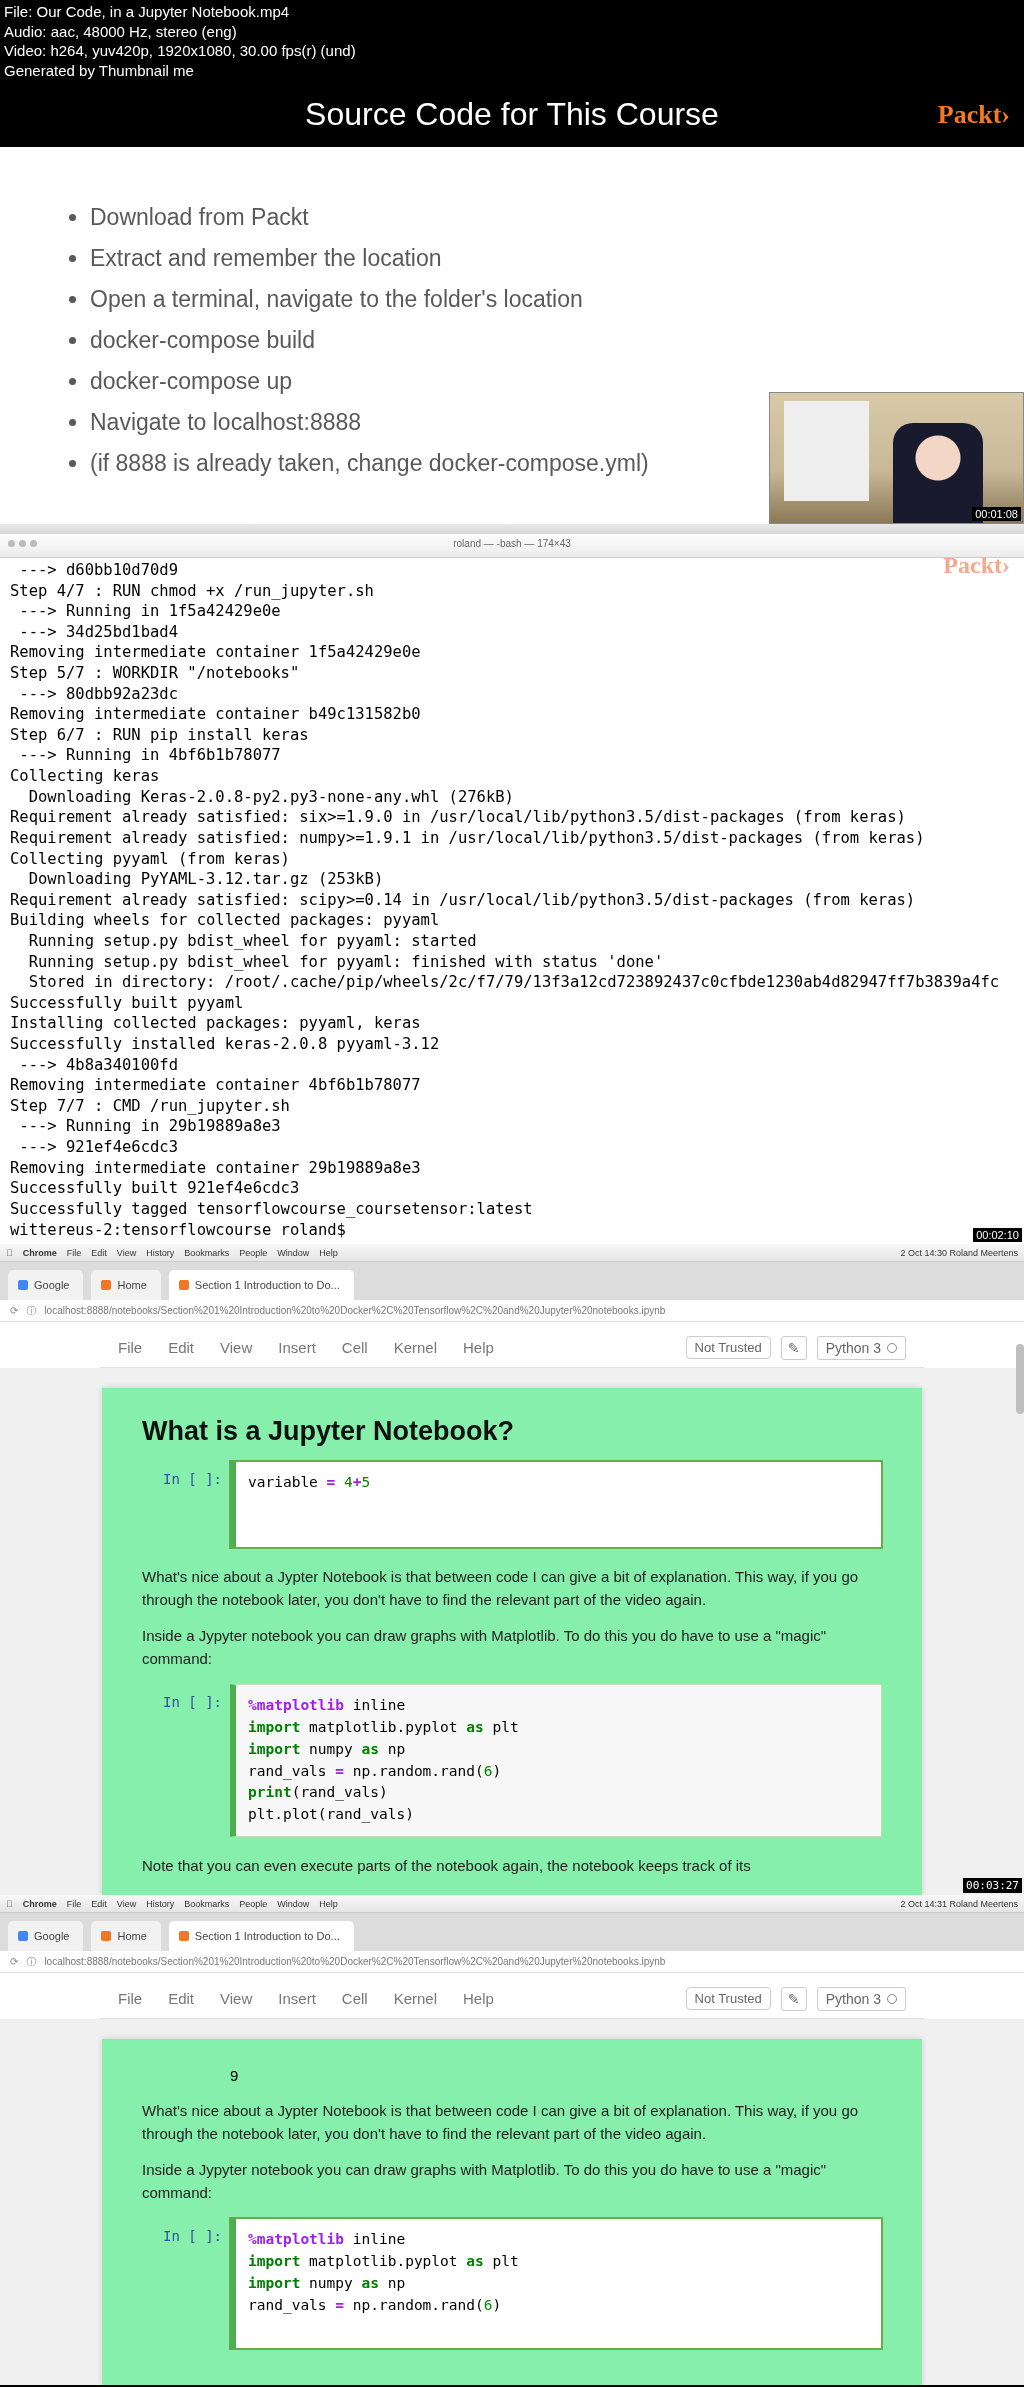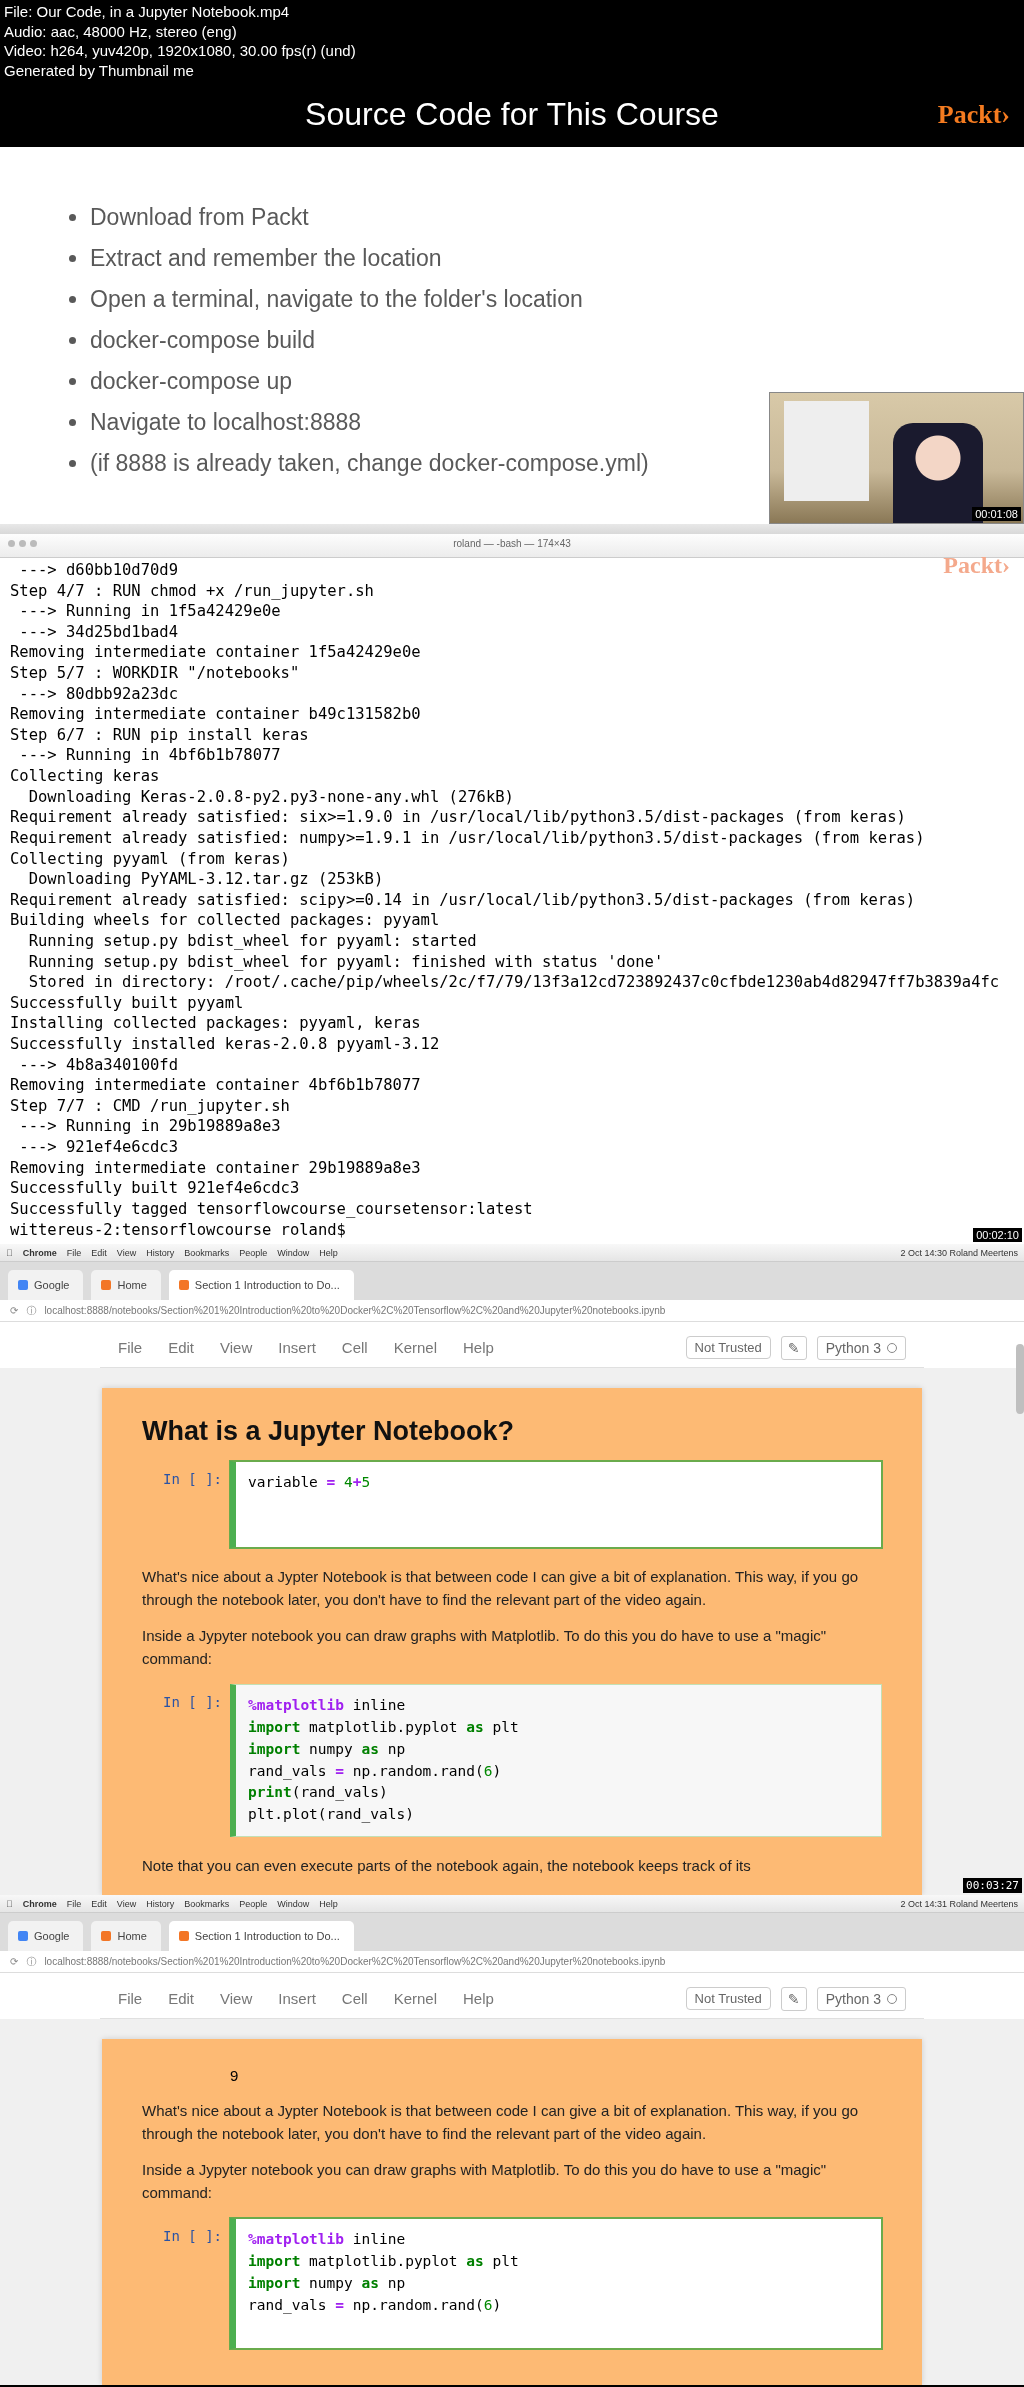--- a/index.html
+++ b/index.html
@@ -44,21 +44,21 @@
   .jup .addr { background:#fff; border-bottom:1px solid #ddd; height:22px; display:flex; align-items:center; padding:0 10px; font-size:10px; color:#888; gap:8px; }
   .jup .addr .url { color:#777; }
   .jup .nb-menubar { background:#fff; border-bottom:1px solid #e0e0e0; height:40px; display:flex; align-items:center; justify-content:space-between; padding:0 18px; margin:0 100px; }
   .jup .nb-menu { display:flex; gap:26px; font-size:15px; color:#777; }
   .jup .nb-right { display:flex; gap:10px; align-items:center; font-size:14px; color:#666; }
   .jup .nb-right .nt { padding:3px 8px; border:1px solid #ccc; border-radius:4px; font-size:13px; }
   .jup .nb-right .pen { width:26px;height:24px;border:1px solid #ccc;border-radius:3px; display:flex;align-items:center;justify-content:center; }
   .jup .nb-right .kern { border:1px solid #ccc;border-radius:3px; padding:3px 8px; display:flex;align-items:center;gap:6px;}
   .jup .nb-right .kdot { width:10px;height:10px;border:1px solid #888;border-radius:50%; }
   .jup .doc-area { background:#f0f0f0; padding:20px 0 0 0; display:flex; justify-content:center; }
-  .jup .doc { background:#fdba74; width:820px; box-shadow:0 0 6px rgba(0,0,0,.15); padding:28px 40px 18px 40px; }
+  .jup .doc { background:#86efac; width:820px; box-shadow:0 0 6px rgba(0,0,0,.15); padding:28px 40px 18px 40px; }
   .jup h2 { font-size:25px; margin:0 0 14px 0; color:#111; font-weight:bold;}
   .jup h2.big { font-size:27px; }
   .jup .para { font-size:15px; color:#222; line-height:1.5; margin-bottom:14px; }
   .jup .cell { display:flex; margin:10px 0 18px 0; }
   .jup .cell .prompt { width:88px; text-align:right; padding:10px 8px 0 0; font-family:monospace; font-size:14px; color:#2a53a5; flex-shrink:0;}
   .jup .cell .cbox { flex:1; border:1px solid #c3e0b5; border-left:6px solid #4caf50; background:#f7f7f7; padding:10px 12px; font-family:monospace; font-size:14.5px; line-height:1.5; white-space:pre; overflow-x:auto;}
   .jup .cell.sel .cbox { border:1px solid #6aab4c; border-left:6px solid #4caf50; background:#fff; box-shadow:0 0 0 1px #6aab4c;}
   .c-k { color:#008000; font-weight:bold; }
   .c-kn { color:#008000; font-weight:bold; }
   .c-num { color:#008800; }

